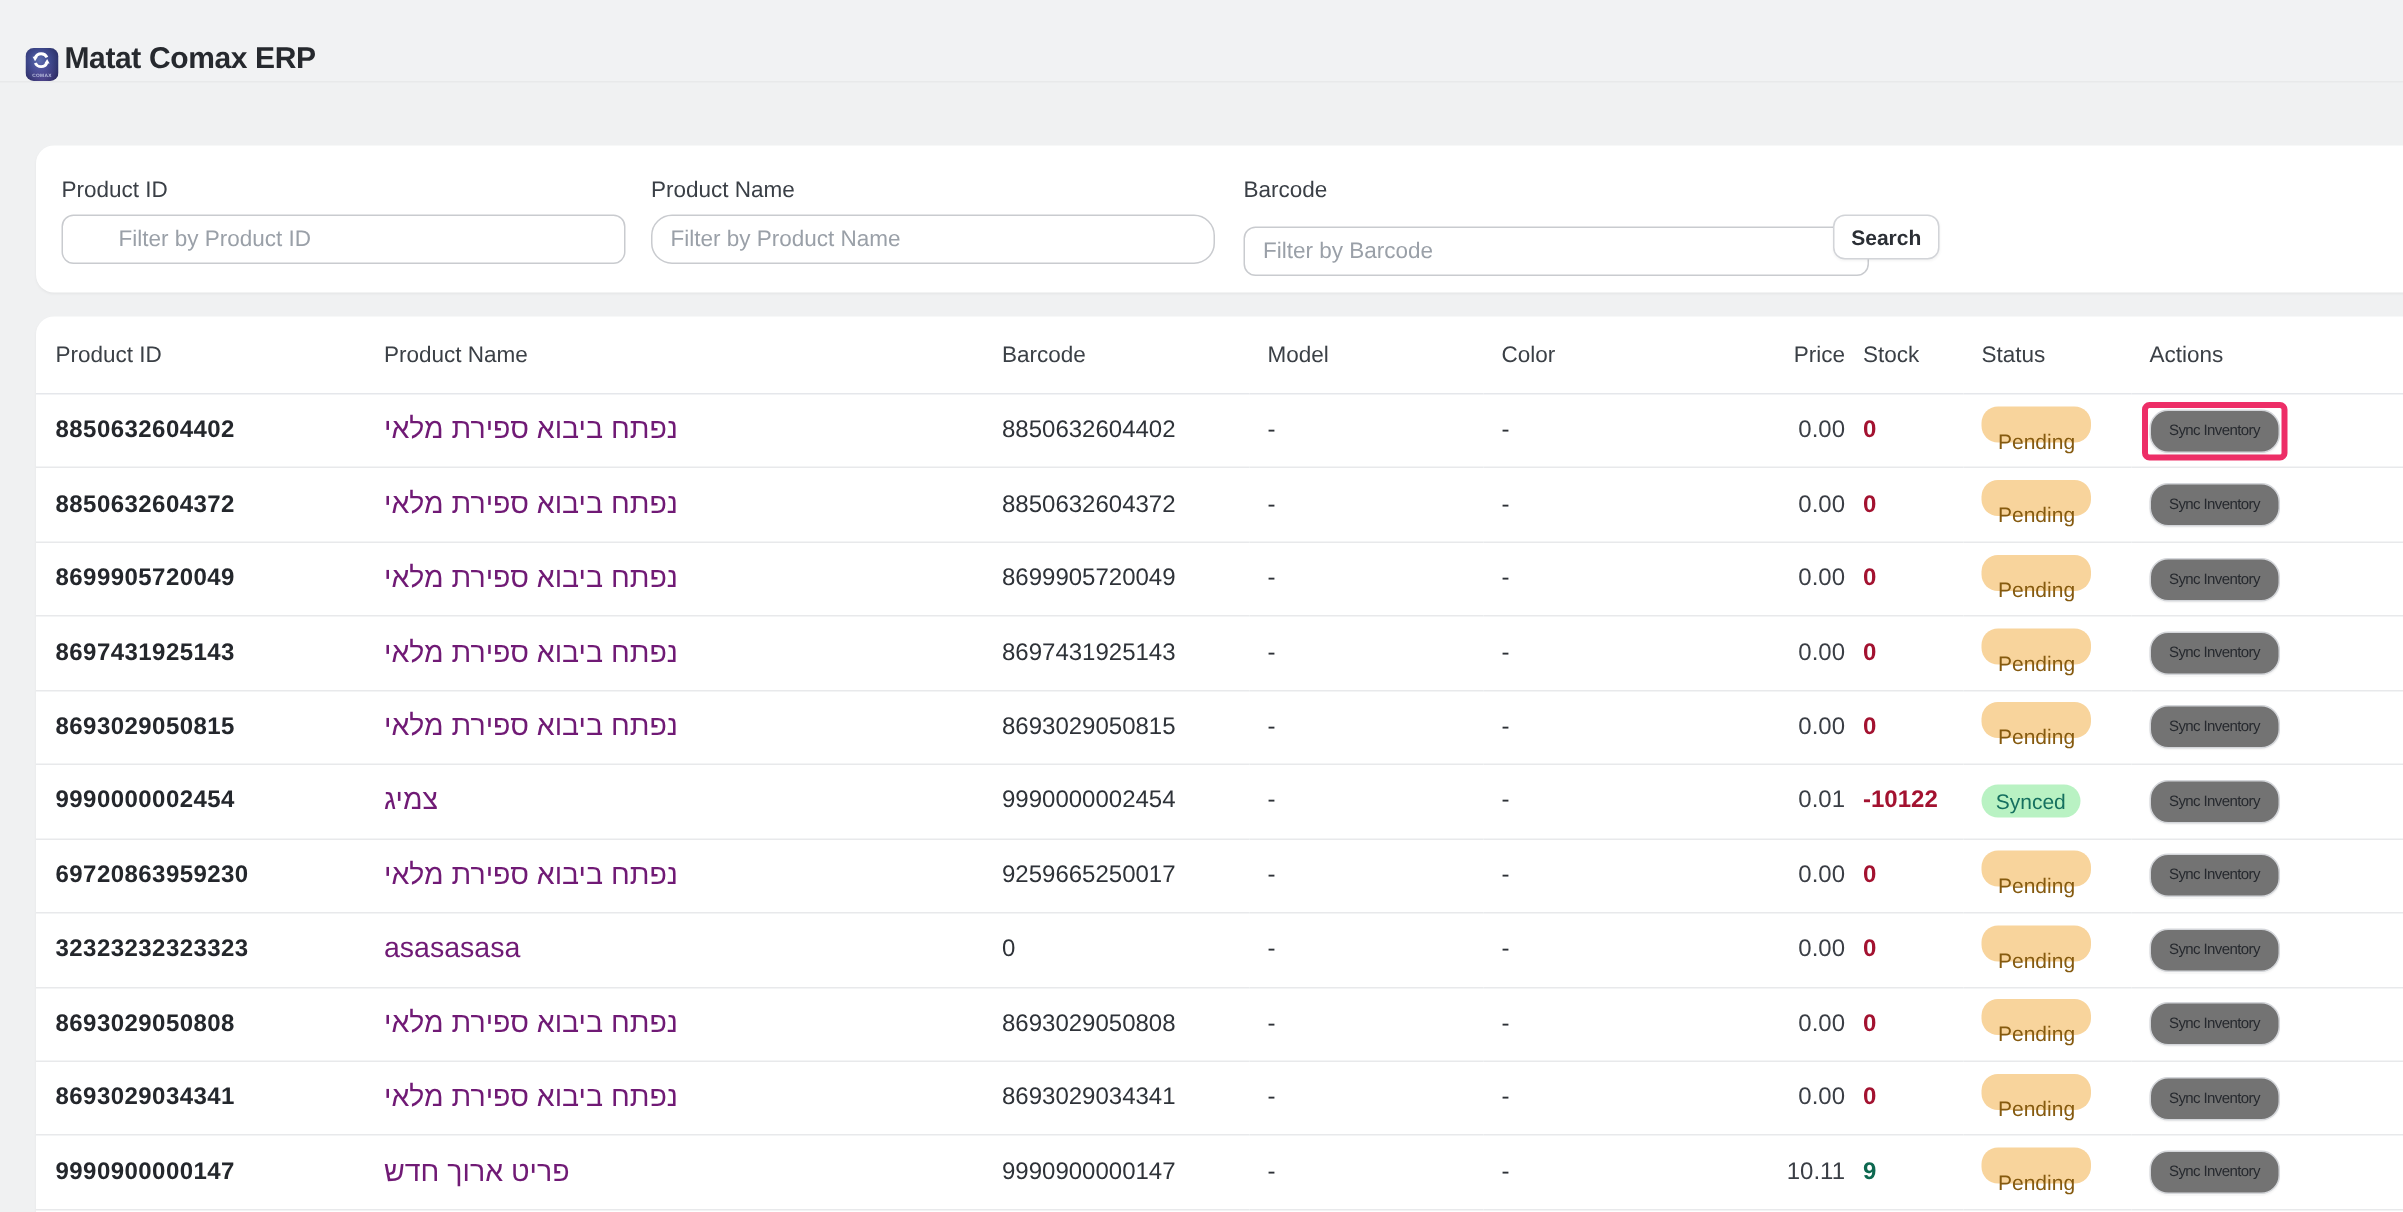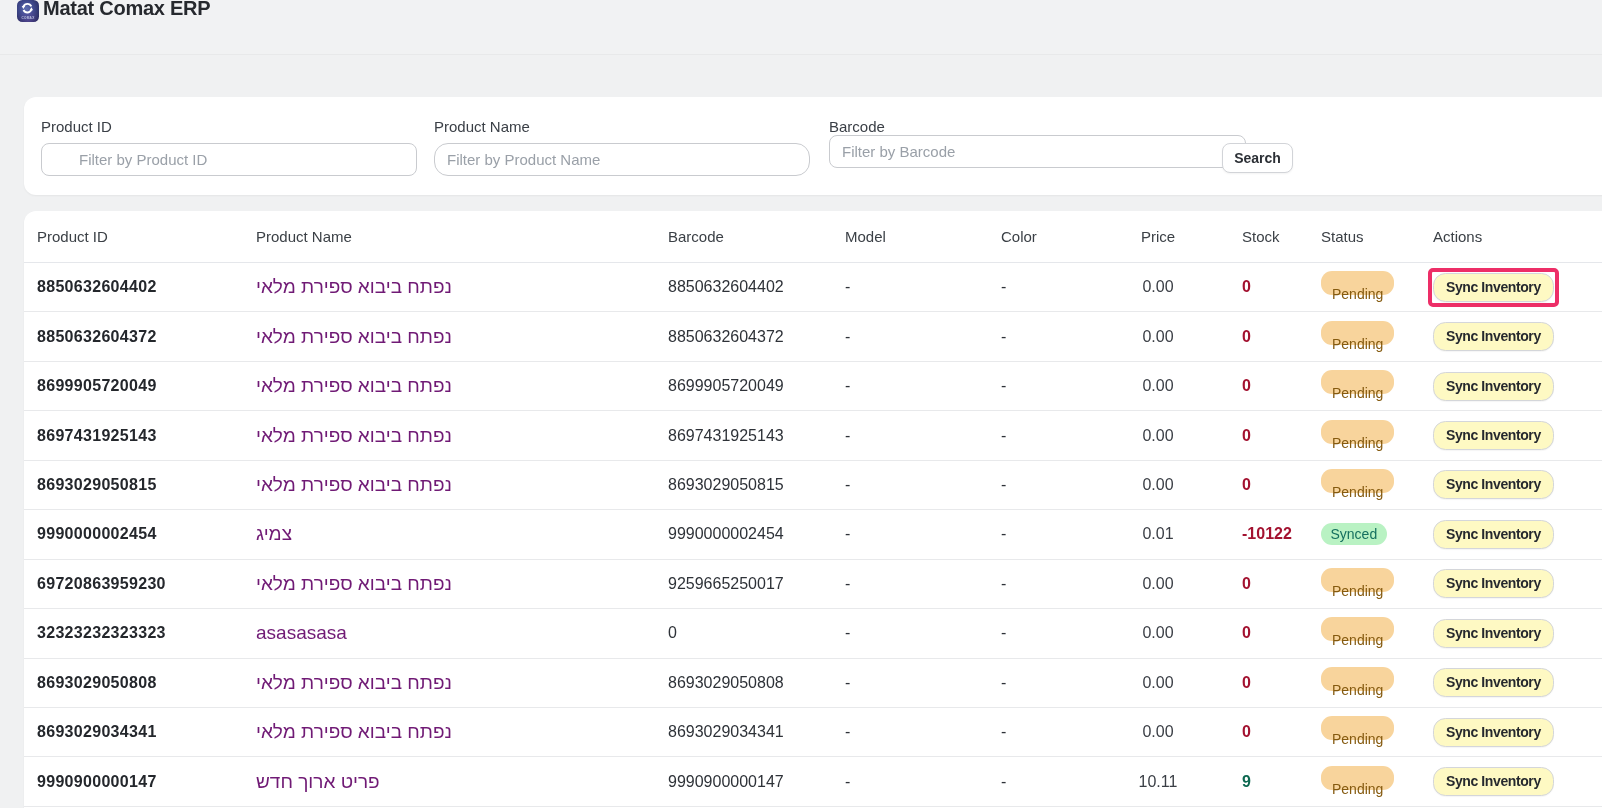--- a/index.html
+++ b/index.html
@@ -1,41 +1,41 @@
 <!DOCTYPE html>
 <html><head>
 <meta charset="utf-8">
 <style>
 *{margin:0;padding:0;box-sizing:border-box}
 html,body{width:1602px;height:808px;overflow:hidden;background:#f0f1f2;font-family:"Liberation Sans",sans-serif}
-.header{position:absolute;top:0;left:0;width:1602px;height:55px;background:#f1f2f3;border-bottom:1px solid #e8e9ea;display:flex;align-items:flex-start;padding-left:17px}
+.header{position:absolute;top:0;left:0;width:1602px;height:55px;background:#f1f2f3;border-bottom:1px solid #e8e9ea;display:flex;align-items:flex-end;padding-left:17px}
 .header h1{font-size:20px;font-weight:bold;color:#26292e;margin-left:4px;letter-spacing:-.25px;position:relative;top:-3px}
 .logo{width:22px;height:22px;display:block}
 .card{position:absolute;left:24px;width:1720px;background:#fff;border-radius:12px;box-shadow:0 1px 2px rgba(0,0,0,.05)}
 .filters{top:97px;height:98px}
 .fgroup{position:absolute;top:0}
 .fgroup label{display:block;font-size:15px;color:#3a3f46;margin-bottom:0}
 .fgroup input{display:block;height:33px;border:1px solid #c9cbcf;border-radius:8px;font-size:15px;color:#333;padding:0 12px;outline:none;background:#fff;font-family:"Liberation Sans",sans-serif}
 .fgroup input::placeholder{color:#9aa0a8}
 .btn-search{position:absolute;left:1198px;top:46px;width:71px;height:30px;border:1px solid #d2d4d8;border-radius:8px;background:#fff;font-size:14px;font-weight:bold;color:#2b2f35;font-family:"Liberation Sans",sans-serif;box-shadow:0 1px 2px rgba(0,0,0,.05)}
 .tablecard{top:211px;height:700px;overflow:hidden}
 table{border-collapse:separate;border-spacing:0;table-layout:fixed;width:1720px}
 th{font-size:15px;font-weight:normal;color:#3b4046;text-align:left;height:52px;vertical-align:middle;padding-left:12px;border-bottom:1px solid #e5e7eb}
 td{font-size:16px;color:#2e3238;height:49.45px;vertical-align:middle;padding-left:12px;border-bottom:1px solid #e8e9eb}
 th.c1,td.c1{padding-left:13px}
 td.c1{font-weight:bold;color:#24272c;letter-spacing:.3px}
-th.cprice,td.cprice{text-align:center;padding-right:0;padding-left:0}
+th.cprice,td.cprice{text-align:right;padding-right:0;padding-left:0}
 td.cprice{color:#3a3e45}
 td.cname{color:#701a75;font-size:19px}
 .stock-red{font-weight:bold;color:#a31230}
 .stock-green{font-weight:bold;color:#0d6850}
 .badge{display:inline-block;height:22px;line-height:22px;border-radius:11px;font-size:14px;padding:12px 11px}
 .badge.pending{background:#f8d49c;color:#855a0f}
 .badge.synced{background:#b9f2c3;color:#15705f;padding:0 9.5px}
-.btn-sync{display:inline-block;height:29px;line-height:27px;border:1px solid #d4d6da;border-radius:12.5px;background:#fef9c3;padding:0 12px;font-size:14px;font-weight:bold;color:#26292e;letter-spacing:-.4px;font-family:"Liberation Sans",sans-serif;box-shadow:0 1px 1px rgba(0,0,0,.04)}
+.btn-sync{display:inline-block;height:29px;line-height:27px;border:1px solid #d4d6da;border-radius:12.5px;background:#737373;padding:0 12px;font-size:10px;font-weight:normal;color:#26292e;letter-spacing:-.4px;font-family:"Liberation Sans",sans-serif;box-shadow:0 1px 1px rgba(0,0,0,.04)}
 .hl{display:inline-block;border:4px solid #ed2e67;border-radius:5px;padding:1px;margin:-5px;line-height:0}
 </style>
 </head>
 <body>
 <div class="header">
   <svg class="logo" viewBox="0 0 22 22">
     <defs>
       <radialGradient id="lg" cx="42%" cy="38%" r="80%">
         <stop offset="0%" stop-color="#5e6fb0"></stop>
         <stop offset="40%" stop-color="#404a8e"></stop>
@@ -63,21 +63,21 @@
   <div class="fgroup" style="left:17px;top:21px;width:376px">
     <label>Product ID</label>
     <input placeholder="Filter by Product ID" style="width: 376px; margin-top: 8px; padding-left: 37px;">
   </div>
   <div class="fgroup" style="left:410px;top:21px;width:376px">
     <label>Product Name</label>
     <input placeholder="Filter by Product Name" style="width: 376px; margin-top: 8px; border-radius: 14px;">
   </div>
   <div class="fgroup" style="left:805px;top:21px;width:374px">
     <label>Barcode</label>
-    <input placeholder="Filter by Barcode" style="width: 417px; margin-top: 0;">
+    <input placeholder="Filter by Barcode" style="width: 417px; margin-top: 16px;">
   </div>
   <button class="btn-search">Search</button>
 </div>
 
 <div class="card tablecard">
 <table>
 <colgroup>
   <col style="width:220px">
         <col style="width:412px">
         <col style="width:177px">

